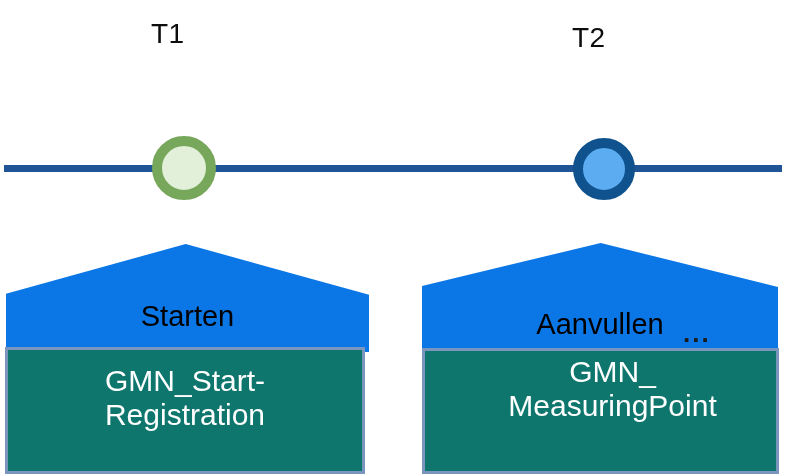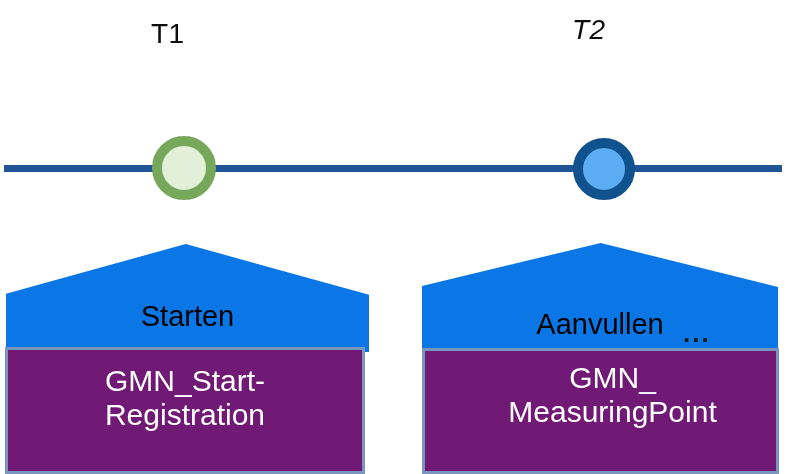--- a/index.html
+++ b/index.html
@@ -30,21 +30,21 @@
 
   .tick-label {
     position: absolute;
     font-size: 28px;
     line-height: 1;
     color: #0d0d0d;
     letter-spacing: 0.5px;
     white-space: nowrap;
   }
   .tick-label.t1 { left: 151px; top: 20px; }
-  .tick-label.t2 { left: 572px; top: 16px; font-style: italic; }
+  .tick-label.t2 { left: 572px; top: 24px; }
 
   .marker {
     position: absolute;
     border-radius: 50%;
     box-sizing: border-box;
   }
   .marker.green {
     left: 152px;
     top: 136px;
     width: 64px;
@@ -64,21 +64,21 @@
   
   .node {
     position: absolute;
   }
   .pentagon {
     position: absolute;
     background: #0B76E5;
   }
   .node-box {
     position: absolute;
-    background: #701a75;
+    background: #0f766e;
     border: 3px solid #7A96BE;
     box-sizing: border-box;
   }
 
   .pentagon-label {
     position: absolute;
     color: #000000;
     font-size: 29px;
     line-height: 1;
     white-space: nowrap;
@@ -143,21 +143,21 @@
     left: 683px;
     top: 320px;
   }
   #node-measuring .node-box {
     left: 422px;
     top: 348px;
     width: 357px;
     height: 126px;
   }
   #node-measuring .box-label {
-    top: 10px;
+    top: 4px;
     padding-left: 24px;
   }
 </style>
 </head>
 <body>
 
 <div id="stage">
 
   <div class="timeline-line"></div>
 

